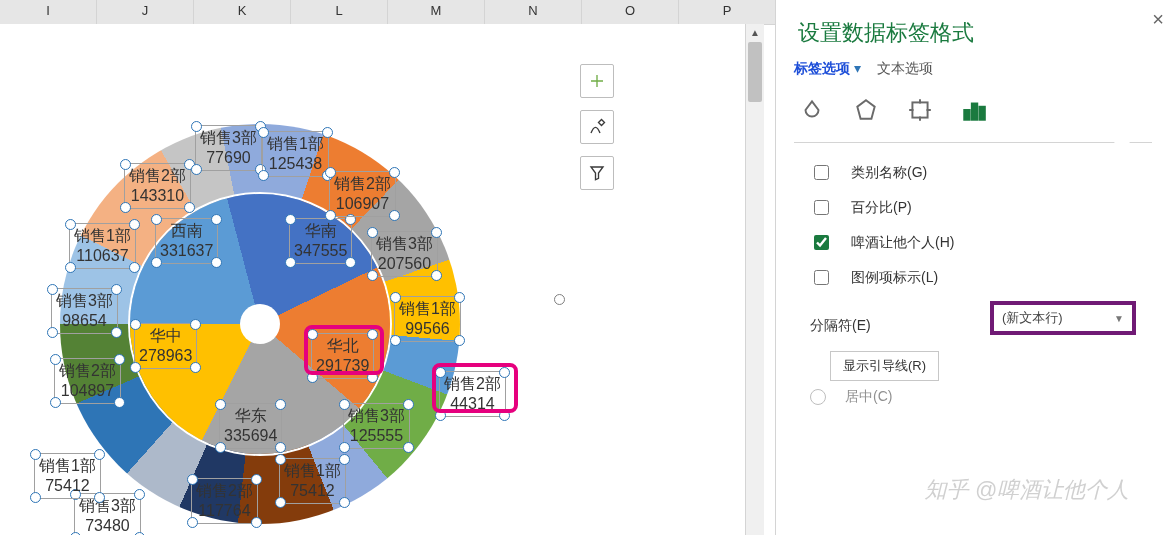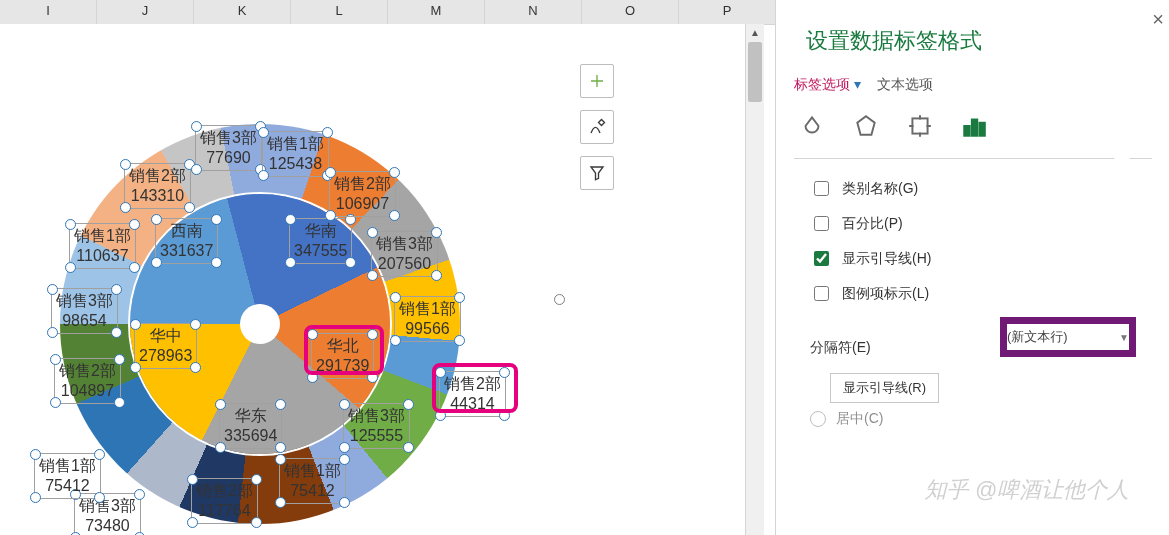--- a/index.html
+++ b/index.html
@@ -26,40 +26,40 @@
   .pie-inner{left:130px;top:130px;width:260px;height:260px;box-shadow:0 0 0 2px #fff}
   .hub{position:absolute;left:240px;top:240px;width:40px;height:40px;background:#fff;border-radius:50%}
   
   .dl{position:absolute;font-size:16px;color:#333;text-align:center;line-height:1.25;background:rgba(255,255,255,0.0);padding:2px 4px}
   .dl.sel{outline:1px solid #a0a0a0}
   .dl .h{position:absolute;width:9px;height:9px;border:1px solid #2e75b6;background:#fff;border-radius:50%}
   .dl .h.tl{left:-5px;top:-5px}.dl .h.tr{right:-5px;top:-5px}.dl .h.bl{left:-5px;bottom:-5px}.dl .h.br{right:-5px;bottom:-5px}
   .pinkbox{position:absolute;border:4px solid #e6007e;border-radius:8px;pointer-events:none}
   
   .panel{position:absolute;left:775px;top:0;width:394px;height:535px;background:#fff;border-left:1px solid #d4d4d4}
-  .panel h1{margin:12px;padding:14px 18px 8px;font-size:22px;font-weight:400;color:#1a7a3f}
+  .panel h1{margin:4px;padding:14px 18px 8px;font-size:22px;font-weight:400;color:#1a7a3f}
   .closex{position:absolute;right:6px;top:8px;font-size:20px;color:#666;cursor:pointer}
   .tabs{padding:0 18px 8px;font-size:14px;color:#555}
-  .tabs .t1{font-weight:400;color:#be185d}
+  .tabs .t1{font-weight:700;color:#1d4ed8}
   .tabs .chev{color:#2e75b6;margin:0 8px 0 4px}
   .tabs .t2{display:inline-block;margin-left:4px}
   .iconrow{display:flex;gap:18px;padding:6px 18px 0;align-items:center}
   .iconbtn{width:36px;height:36px;display:flex;align-items:center;justify-content:center;border:0;background:transparent}
   .iconbtn svg{width:26px;height:26px;fill:none;stroke:#6a6a6a;stroke-width:1.8}
   .iconbtn.active{background:transparent}
   .iconbtn.active svg{fill:#1a7a3f;stroke:#1a7a3f}
   .caretline{position:relative;height:14px;margin:0 18px;border-bottom:1px solid #d4d4d4}
   .caretline .caret{position:absolute;right:22px;bottom:-1px;width:0;height:0;border-left:8px solid transparent;border-right:8px solid transparent;border-bottom:10px solid #fff}
   .caretline .caret:before{content:"";position:absolute;left:-9px;top:1px;border-left:9px solid transparent;border-right:9px solid transparent;border-bottom:11px solid #d4d4d4;z-index:-1}
   .opts{padding:12px 34px;font-size:14px;color:#333}
-  .optrow{display:flex;align-items:center;gap:10px;padding:7px 0}
+  .optrow{display:flex;align-items:center;gap:19px;padding:7px 0}
   .optrow input[type=checkbox]{width:15px;height:15px;accent-color:#1a7a3f}
   .seprow{display:flex;align-items:flex-end;gap:12px;padding:6px 0}
   .seprow .lbl{flex:0 0 auto}
-  .seprow .dd{flex:0 0 122px;height:26px;border:7px solid #701a75;background:#fff;display:flex;align-items:center;justify-content:space-between;padding:0 0;font-size:13px;color:#444;margin-left:auto}
+  .seprow .dd{flex:0 0 122px;height:26px;border:4px solid #701a75;background:#fff;display:flex;align-items:center;justify-content:space-between;padding:0 8px;font-size:13px;color:#444;margin-left:auto}
   .seprow .dd .ar{color:#777;font-size:10px}
   .reset{margin:10px 0 0 20px;display:inline-block;border:1px solid #c7c7c7;background:#fff;padding:5px 12px;font-size:13px}
   .posrow{padding:12px 0 0 0;font-size:14px;color:#888}
   .watermark{position:absolute;right:40px;bottom:30px;font-size:22px;color:rgba(120,120,120,0.35);font-style:italic;pointer-events:none}
   .radio{width:14px;height:14px;border:1.5px solid #888;border-radius:50%;display:inline-block}
 </style>
 </head>
 <body>
 
 <div class="stage">
@@ -173,21 +173,21 @@
       <div class="optrow">
           <input type="checkbox" style="">
           <span>类别名称(G)</span>
         </div>
       <div class="optrow">
           <input type="checkbox" style="">
           <span>百分比(P)</span>
         </div>
       <div class="optrow">
           <input type="checkbox" checked="" style="">
-          <span>显示引导线(H)</span>
+          <span>啤酒让他个人(H)</span>
         </div>
       <div class="optrow">
           <input type="checkbox" style="">
           <span>图例项标示(L)</span>
         </div>
 
       <div class="seprow">
         <span class="lbl">分隔符(E)</span>
         <div class="dd">
             <span>(新文本行)</span>

